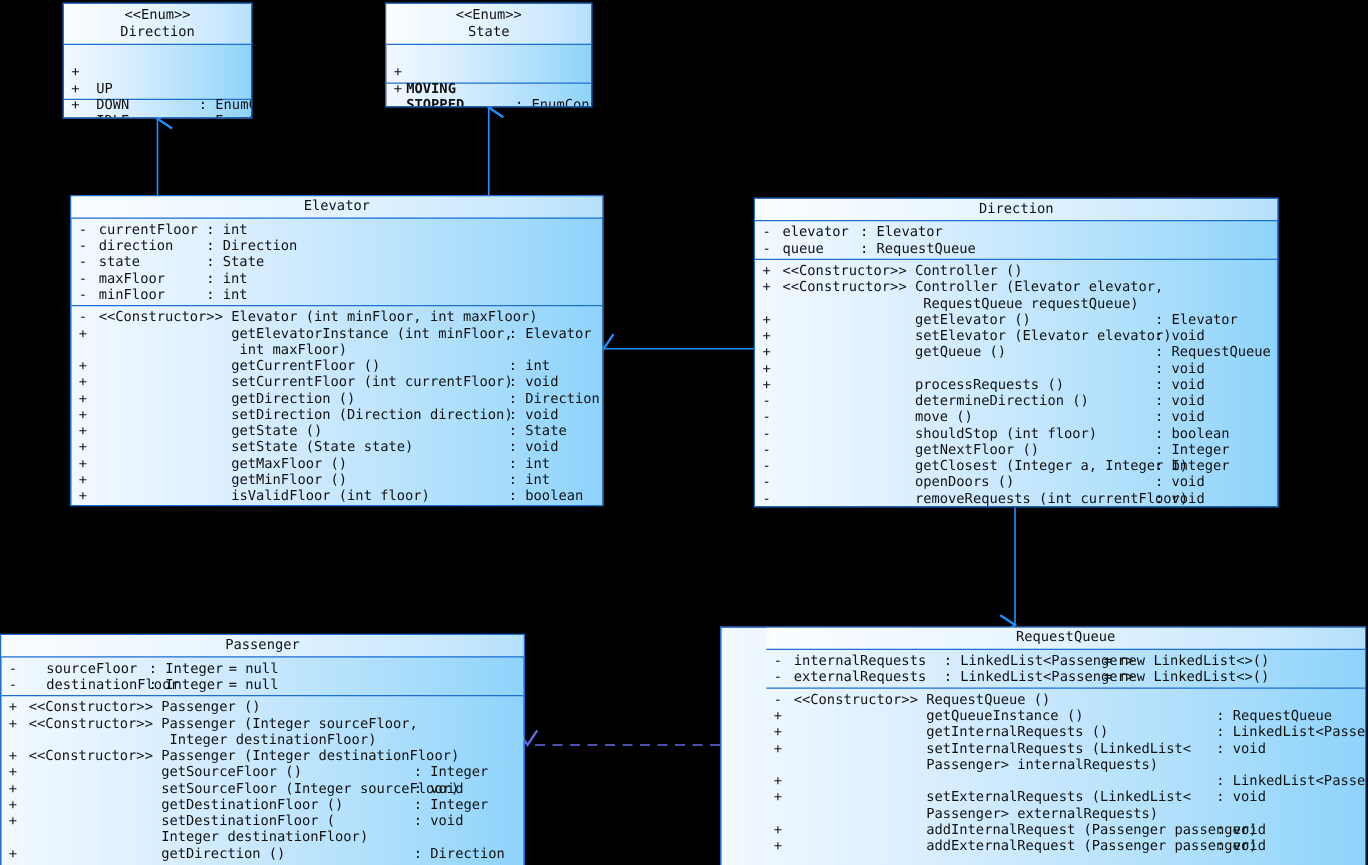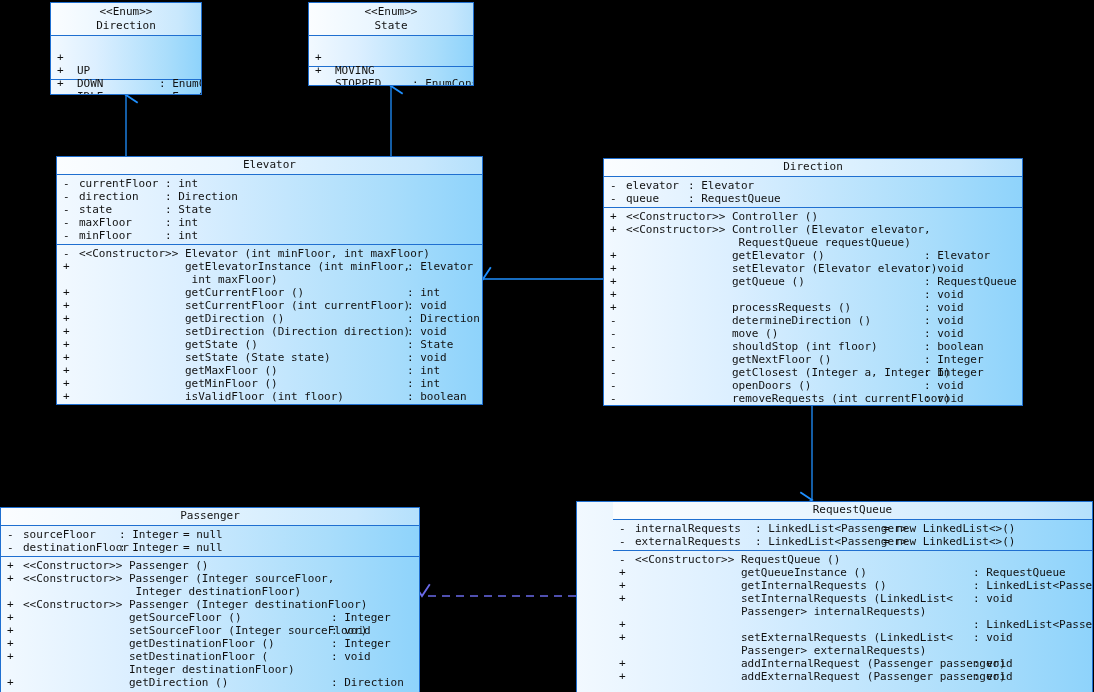--- a/index.html
+++ b/index.html
@@ -85,37 +85,37 @@
   .row .df {
     position: absolute;
     white-space: pre;
   }
 
   
   
   #enum-direction .nm { left: 26px; }
   #enum-direction .ty { left: 108px; }
   
-  #enum-state .nm { left: 26px; }
+  #enum-state .nm { left: 16px; font-weight: bold; }
   #enum-state .ty { left: 103px; }
 
   
   #cls-elevator .attrs .nm { left: 22px; }
   #cls-elevator .attrs .ty { left: 108px; }
   #cls-elevator .ops .nm  { left: 22px; }
   #cls-elevator .ops .ty  { left: 350px; }
 
   
   #cls-controller .attrs .nm { left: 22px; }
   #cls-controller .attrs .ty { left: 84px; }
   #cls-controller .ops .nm  { left: 22px; }
   #cls-controller .ops .ty  { left: 320px; }
 
   
-  #cls-passenger .attrs .nm { left: 22px; }
+  #cls-passenger .attrs .nm { left: 36px; }
   #cls-passenger .attrs .ty { left: 118px; }
   #cls-passenger .attrs .df { left: 182px; }
   #cls-passenger .ops .nm  { left: 22px; }
   #cls-passenger .ops .ty  { left: 330px; }
 
   
   #cls-requestqueue .attrs .nm { left: 22px; }
   #cls-requestqueue .attrs .ty { left: 142px; }
   #cls-requestqueue .attrs .df { left: 270px; }
   #cls-requestqueue .ops .nm  { left: 22px; }

